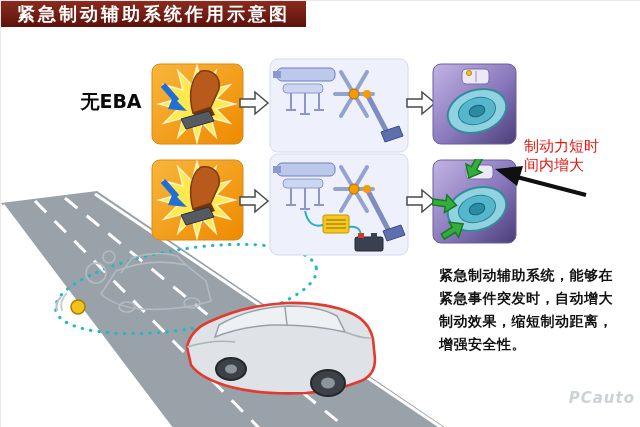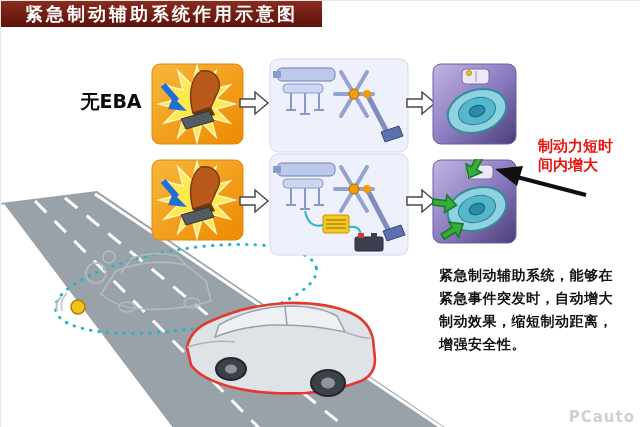--- a/index.html
+++ b/index.html
@@ -1,29 +1,29 @@
 <!DOCTYPE html>
 <html><head>
 <meta charset="utf-8">
 <style>
   html,body{margin:0;padding:0;background:#fff;}
   .page{position:relative;width:640px;height:427px;background:#ffffff;overflow:hidden;
         border:1px solid #e9e9e9;font-family:"DejaVu Sans",sans-serif;}
   .abs{position:absolute;}
-  .title-banner{left:0;top:3;height:26px;line-height:26px;padding:0 24px;
+  .title-banner{left:0;top:3;height:26px;line-height:26px;padding:0 16px;
         background:linear-gradient(180deg,#8a2b1e,#5c120b);color:#ffffff;
         font-size:18px;font-weight:700;letter-spacing:3px;white-space:nowrap;}
   .row-label{width:72px;text-align:center;font-size:19px;font-weight:600;color:#0a0a0a;}
   #lbl-no-eba{left:74px;top:88px;}
   #lbl-with-eba{left:74px;top:182px;}
-  .annotation{left:537px;top:136px;width:80px;font-size:15px;font-weight:700;
+  .annotation{left:523px;top:136px;width:80px;font-size:15px;font-weight:400;
         color:#e8140f;line-height:19px;}
   .description{left:438px;top:263px;width:182px;font-size:14px;font-weight:700;
         color:#111111;line-height:23px;letter-spacing:0.5px;}
-  .watermark{right:6px;bottom:2px;font-size:15px;font-weight:700;
+  .watermark{right:6px;bottom:21px;font-size:15px;font-weight:700;font-style:italic;
         color:#ccd2d6;letter-spacing:1px;}
   svg{display:block;}
 </style>
 </head>
 <body>
 
 <div class="page">
 
   <svg class="abs" style="left:0;top:188px;" width="448" height="239" viewBox="0 0 448 239">
 

